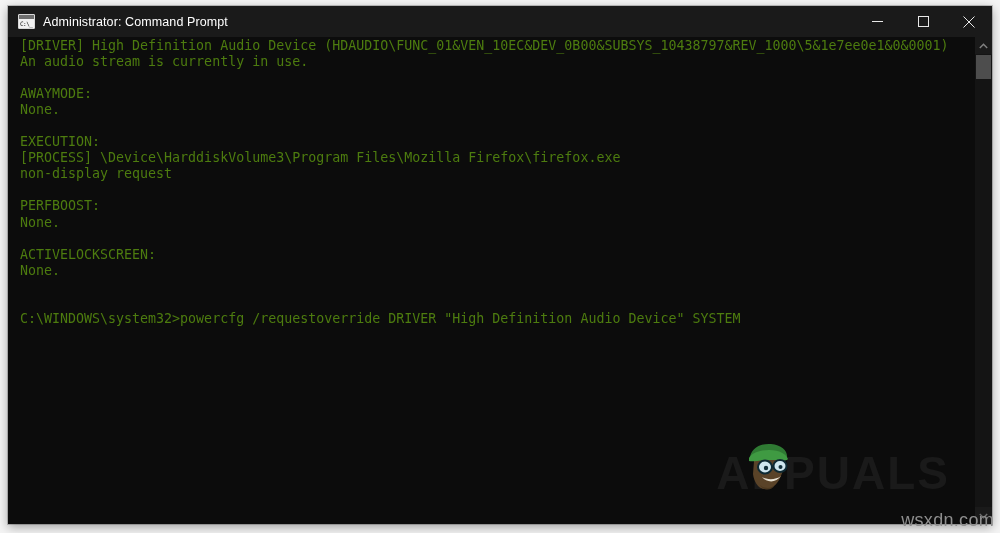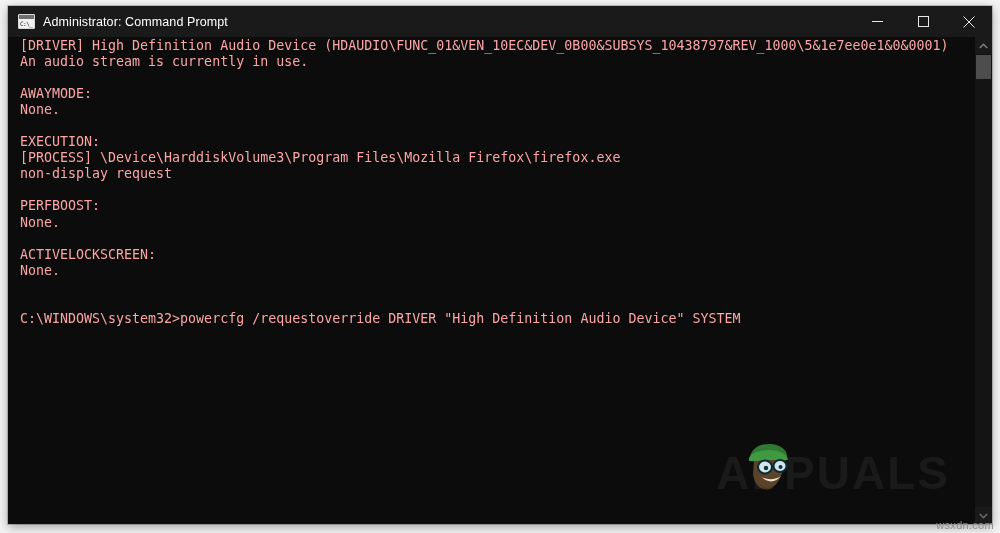--- a/index.html
+++ b/index.html
@@ -106,21 +106,21 @@
   }
 
   #console-text {
     position: absolute;
     left: 12px;
     top: 1px;
     right: 30px;
     font-family: "DejaVu Sans Mono", monospace;
     font-size: 13.3px;
     line-height: 16.05px;
-    color: #fca5a5;
+    color: #4d7c0f;
     white-space: pre;
     letter-spacing: 0px;
   }
   .cline {
     height: 16.05px;
     white-space: pre;
   }
 
   
   #console-scrollbar {
@@ -183,21 +183,21 @@
     top: -9px;
     width: 56px;
     height: 58px;
   }
 
   #site-credit {
     position: absolute;
     right: 6px;
     bottom: 2px;
     font-family: "Liberation Sans", sans-serif;
-    font-size: 11px;
+    font-size: 18px;
     color: #8e8e8e;
     letter-spacing: 0.3px;
   }
 </style>
 </head>
 <body>
 
 <div id="page">
 
   <div id="console-window">

